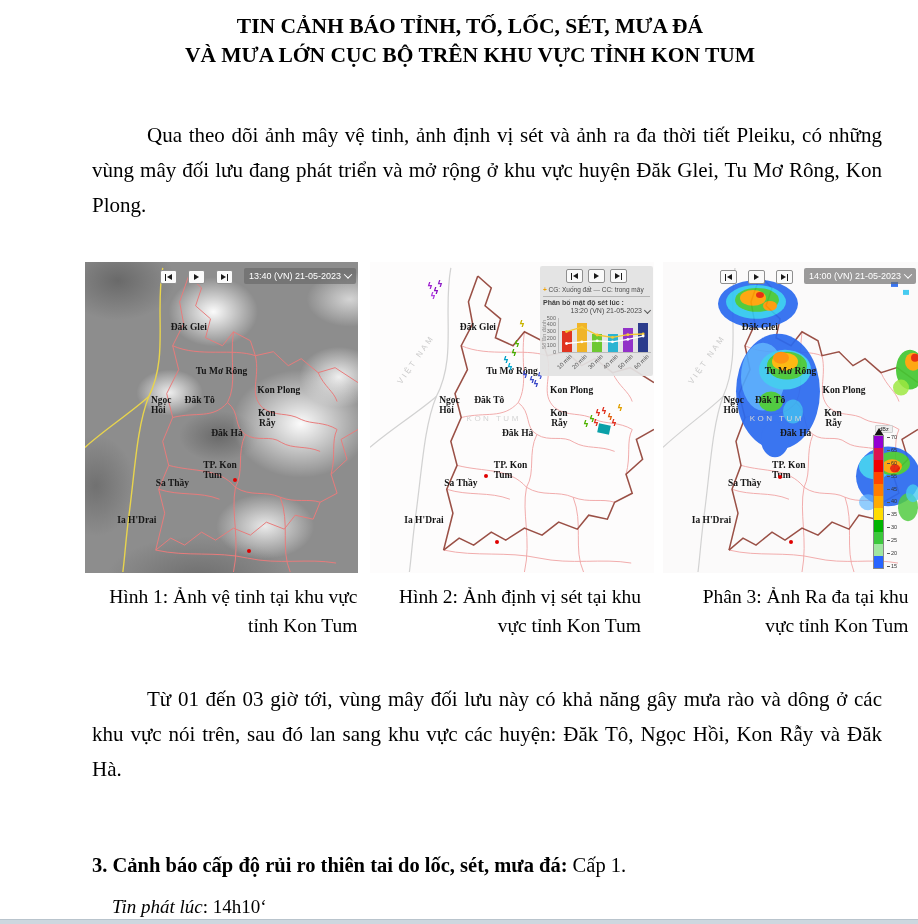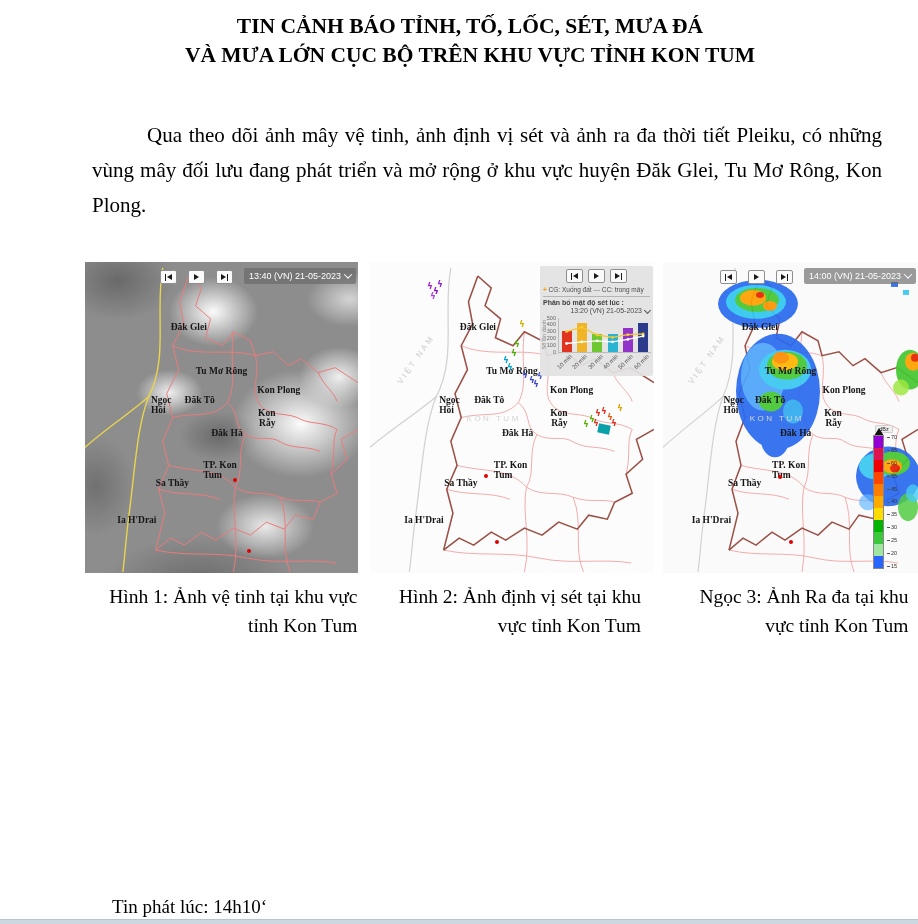--- a/index.html
+++ b/index.html
@@ -10,21 +10,21 @@
   .doc-title{position:absolute;top:12px;left:60px;width:820px;text-align:center;
              font-size:21.5px;font-weight:bold;line-height:29px;}
   .sec-head{position:absolute;left:92px;width:790px;font-size:20.5px;font-weight:bold;}
   .body-p{position:absolute;left:92px;width:790px;font-size:21px;line-height:35px;
           text-align:justify;text-indent:55px;margin:0;}
   #h1{top:84px;} #p1{top:118px;}
   #h2{top:648px;} #p2{top:682px;} #p3{top:784px;}
   #h3{top:854px;}
   #h3 .normal{font-weight:normal;}
   .footer-line{position:absolute;left:112px;top:896px;font-size:19px;}
-  .footer-line .lbl{}
+  .footer-line .lbl{font-style:italic;}
   .bottom-bar{position:absolute;left:0;top:919px;width:918px;height:5px;background:#cdd7df;border-top:1px solid #b9c4cd;}
   
   .figure{position:absolute;top:262px;}
   #fig1{left:85px;width:273px;} #fig2{left:370px;width:284px;} #fig3{left:663px;width:255px;}
   .map{position:relative;width:100%;height:311px;overflow:hidden;}
   .map svg.geo{position:absolute;left:0;top:0;width:100%;height:100%;}
   .figcap{position:absolute;top:320px;left:0;width:100%;text-align:center;
           font-size:19.5px;line-height:29px;}
   .figcap span{display:inline-block;text-align:right;}
   #fig1 .figcap span{max-width:272px;} #fig2 .figcap span{max-width:258px;} #fig3 .figcap span{max-width:236px;}
@@ -432,20 +432,24 @@
               <span>40</span>
               <span>35</span>
               <span>30</span>
               <span>25</span>
               <span>20</span>
               <span>15</span>
             </div>
         </div>
       </div>
     </div>
-    <figcaption class="figcap"><span>Ngọc 3: Ảnh Ra đa tại khu vực tỉnh Kon Tum</span></figcaption>
-  </div>
-
+    <figcaption class="figcap"><span>Phân 3: Ảnh Ra đa tại khu vực tỉnh Kon Tum</span></figcaption>
+  </div>
+
+  <p class="body-p" id="p2">Từ 01 đến 03 giờ tới, vùng mây đối lưu này có khả năng gây mưa rào và dông ở các khu vực nói trên, sau đó lan sang khu vực các huyện: Đăk Tô, Ngọc Hồi, Kon Rẫy và Đăk Hà.</p>
+  <div class="sec-head" id="h3">
+    <span>3. Cảnh báo cấp độ rủi ro thiên tai do lốc, sét, mưa đá:</span><span class="normal"> Cấp 1.</span>
+  </div>
   <div class="footer-line">
     <span class="lbl">Tin phát lúc</span><span>: 14h10‘</span>
   </div>
   <div class="bottom-bar"></div>
 </div>
 
 </body></html>

